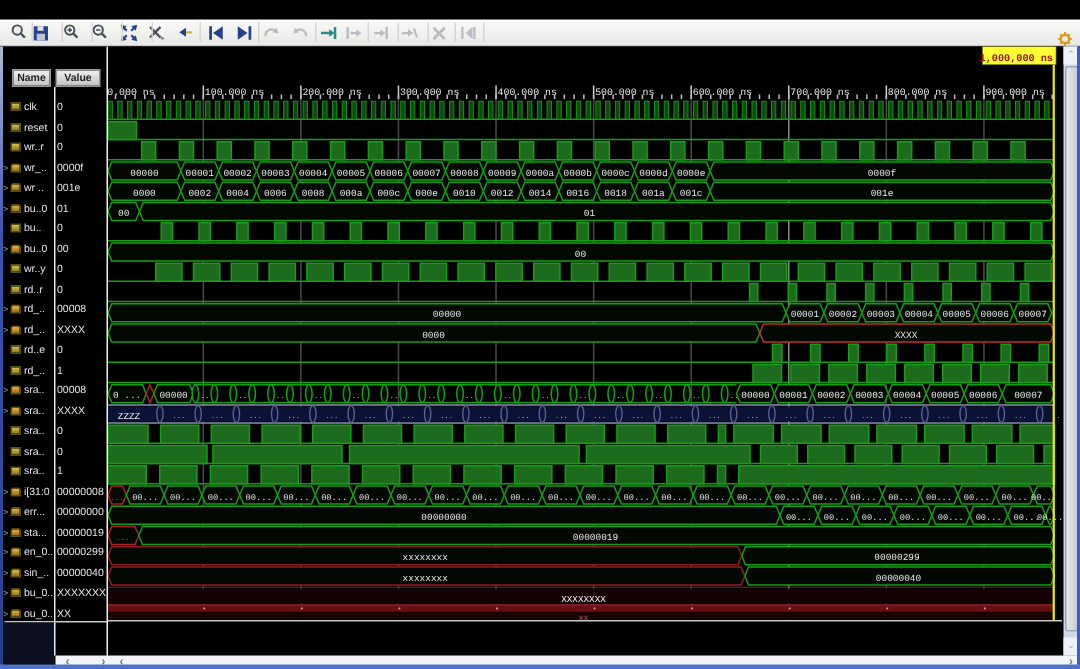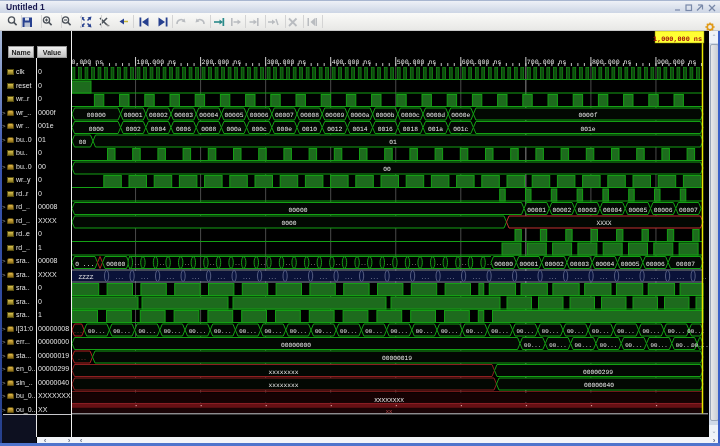--- a/index.html
+++ b/index.html
@@ -32,34 +32,20 @@
 #navyblk { position:absolute; left:0px; top:415px; width:36px; height:28px; background:#0d1020; }
 
 #vsb { position:absolute; left:709px; top:31px; width:10px; height:406px; background:#cfd9e8; }
 #vsb .ar { position:absolute; left:0; width:10px; height:12px; background:#eef2f8; color:#93a2b8; font-size:6px; text-align:center; line-height:12px; }
 #vsb .th { position:absolute; left:0.5px; top:13px; width:9px; height:377px; background:linear-gradient(90deg,#e8e8ea,#c8ccd4); border:1px solid #9aa6b8; border-radius:2px; }
 #hsb { position:absolute; left:37px; top:437px; width:683px; height:7px; background:#f2f4f8; }
 .har { position:absolute; top:436.5px; width:10px; height:7px; color:#68748a; font-size:8px; line-height:7px; text-align:center; font-weight:bold; }
 </style></head>
 <body>
 <div id="win">
-  <div id="title">
-    <span class="t">Untitled 1</span>
-    <svg width="44" height="10" style="position:absolute;left:674px;top:2px">
-      <g stroke="#7888a8" stroke-width="1.2" fill="none">
-      <line x1="1" y1="7" x2="6" y2="7"></line>
-      <rect x="12" y="2" width="5.5" height="5.5"></rect>
-      <line x1="23" y1="7.5" x2="28.5" y2="2"></line>
-          <line x1="24" y1="2" x2="28.5" y2="2"></line>
-          <line x1="28.5" y1="2" x2="28.5" y2="6.5"></line>
-      <line x1="35" y1="2" x2="41" y2="8"></line>
-          <line x1="41" y1="2" x2="35" y2="8"></line>
-      </g>
-      </svg>
-  </div>
   <div id="tbar">
       <div class="tbi" style="left:4.5px"><svg width="16" height="16">
           <circle cx="6.5" cy="6" r="3.1" fill="none" stroke="#4a5058" stroke-width="1.3"></circle>
           <line x1="8.9" y1="8.4" x2="11.6" y2="11.1" stroke="#4a5058" stroke-width="1.5"></line>
         </svg></div>
       <div class="tbi" style="left:19px"><svg width="16" height="16">
           <rect x="3.5" y="3.5" width="9.5" height="9.5" fill="#27408f"></rect>
           <rect x="6" y="3.5" width="4" height="3" fill="#dde2ec"></rect>
           <rect x="5.5" y="8.5" width="5.5" height="4.5" fill="#bcc4d4"></rect>
         </svg></div>

